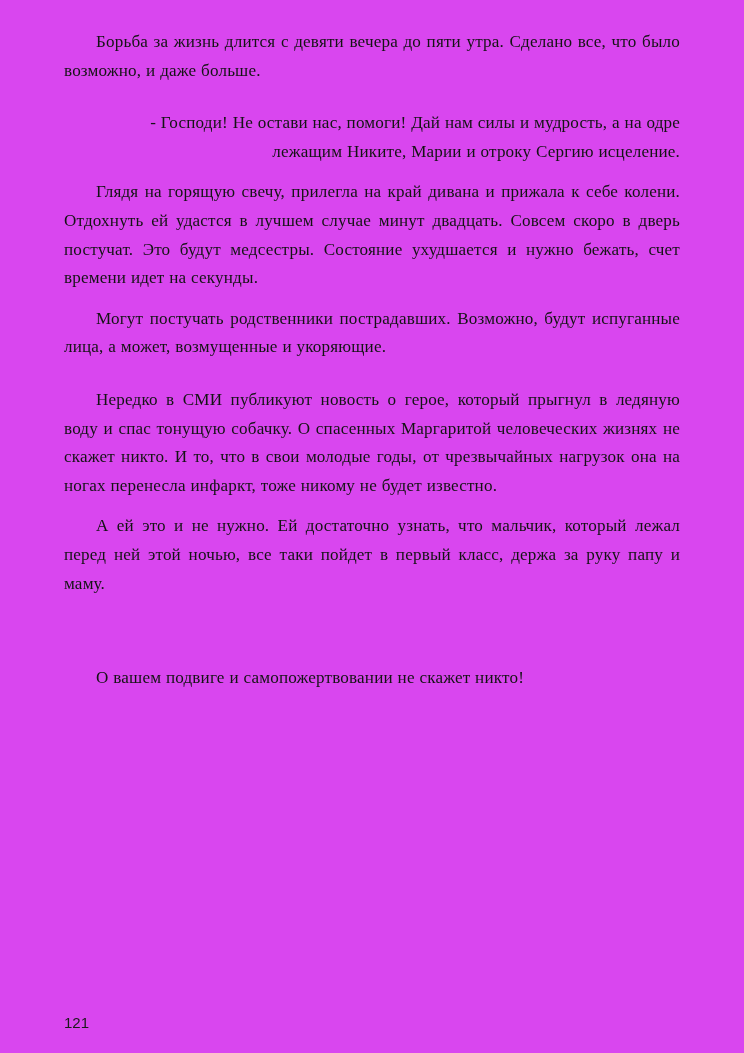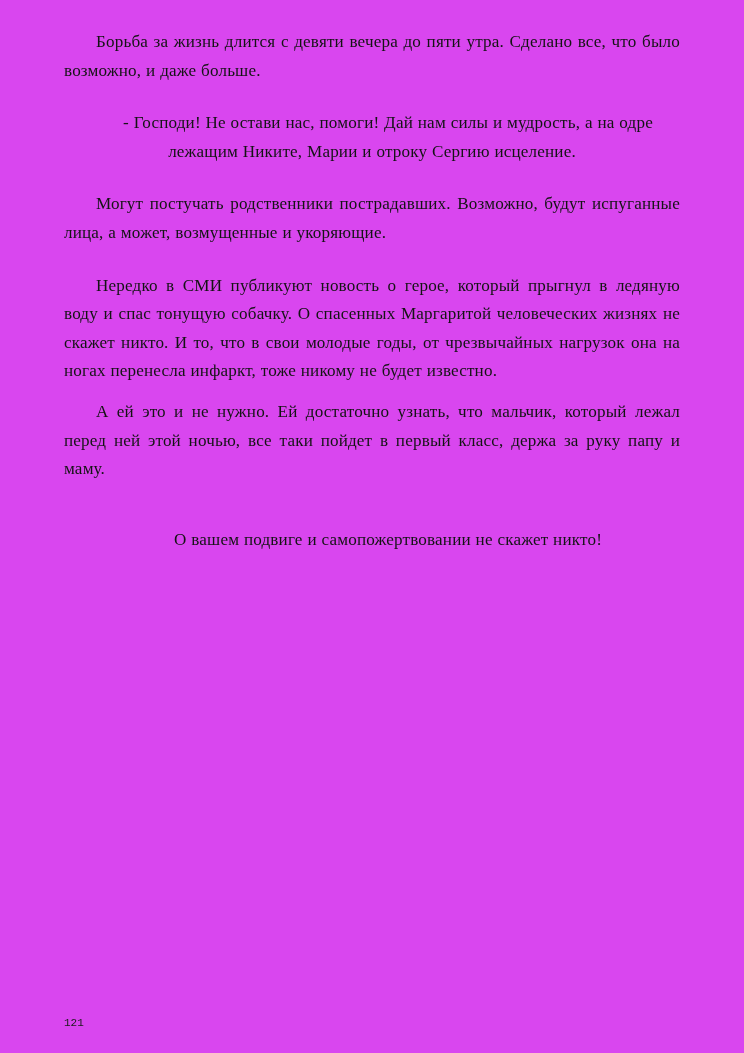--- a/index.html
+++ b/index.html
@@ -39,56 +39,58 @@
     line-height: 28.6px;
     letter-spacing: 0.01em;
     word-spacing: 0.02em;
     color: #141414;
     -webkit-hyphens: none;
     hyphens: none;
   }
 
   
   .para.left {
-    text-align: center;
+    text-align: right;
   }
 
   
   .para.single {
-    text-align: center;
+    text-align: left;
+    margin-top: 24px;
   }
   .gap-md  { height: 12px; }
   .gap-lg  { height: 42px; }
   .gap-xl  { height: 40px; }
 
   .page-number {
     position: absolute;
     left: 64px;
     top: 1014px;
-    font-size: 11px;
+    font-size: 15px;
     line-height: 18px;
     color: #1a1a1a;
-    font-family: Liberation Mono, monospace;
+    font-family: Liberation Sans, sans-serif;
   }
 </style>
 </head>
 <body>
 
 <div class="page">
 
   <div class="content">
 
     <p class="para">Борьба за жизнь длится с девяти вечера до пяти утра. Сделано все, что было возможно, и даже больше.</p>
     <div class="gap-md"></div>
 
     <div class="gap-md"></div>
 
     <p class="para left">- Господи! Не остави нас, помоги! Дай нам силы и мудрость, а на одре лежащим Никите, Марии и отроку Сергию исцеление.</p>
     <div class="gap-md"></div>
 
+    <p class="para">Глядя на горящую свечу, прилегла на край дивана и прижала к себе колени. Отдохнуть ей удастся в лучшем случае минут двадцать. Совсем скоро в дверь постучат. Это будут медсестры. Состояние ухудшается и нужно бежать, счет времени идет на секунды.</p>
     <div class="gap-md"></div>
 
     <p class="para">Могут постучать родственники пострадавших. Возможно, будут испуганные лица, а может, возмущенные и укоряющие.</p>
     <div class="gap-md"></div>
 
     <div class="gap-md"></div>
 
     <p class="para">Нередко в СМИ публикуют новость о герое, который прыгнул в ледяную воду и спас тонущую собачку. О спасенных Маргаритой человеческих жизнях не скажет никто. И то, что в свои молодые годы, от чрезвычайных нагрузок она на ногах перенесла инфаркт, тоже никому не будет известно.</p>
     <div class="gap-md"></div>
 

